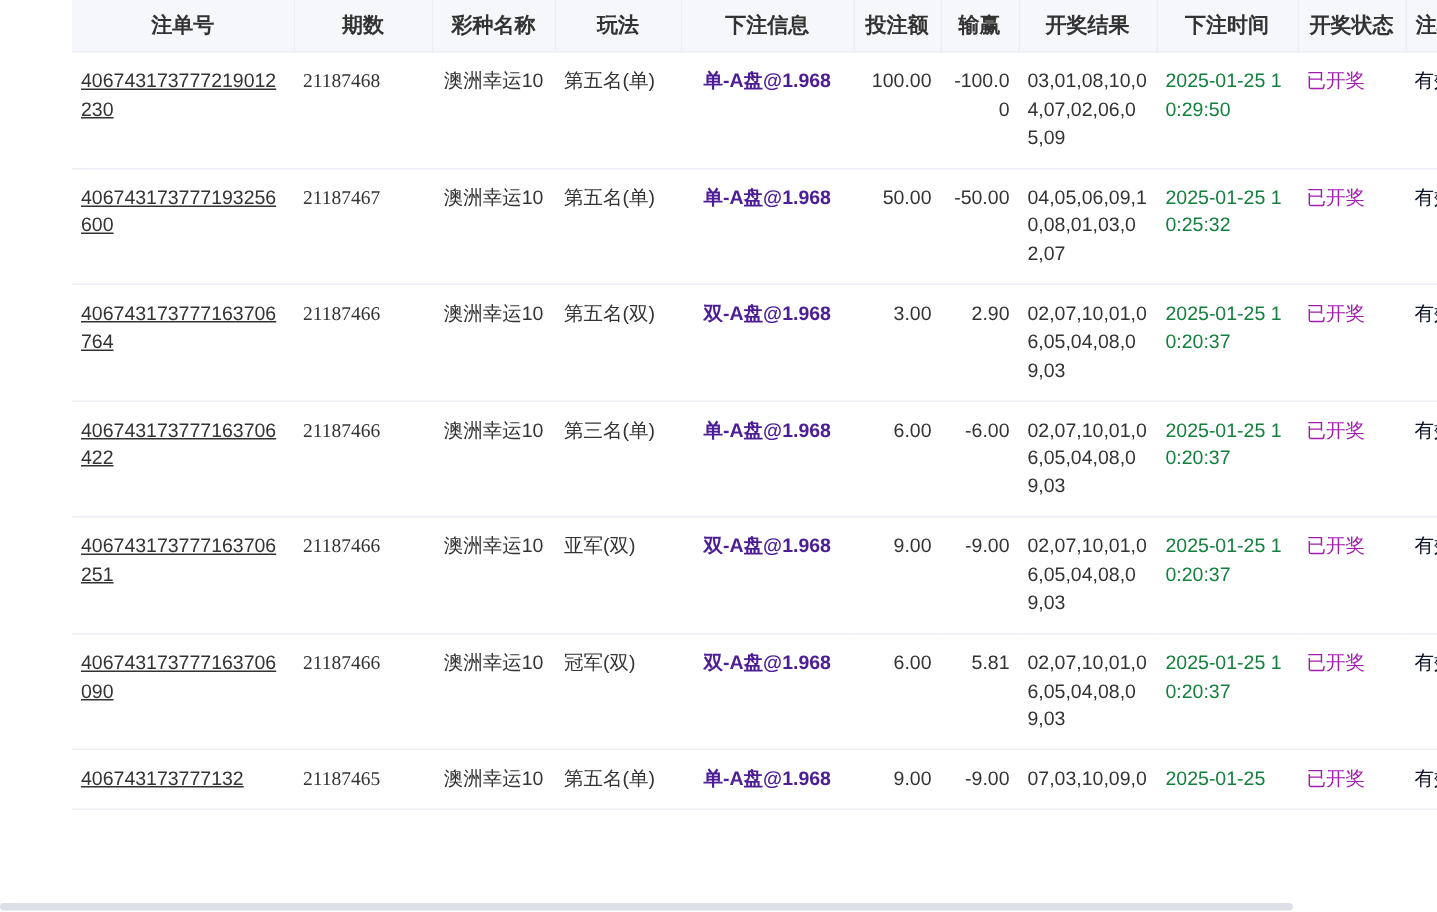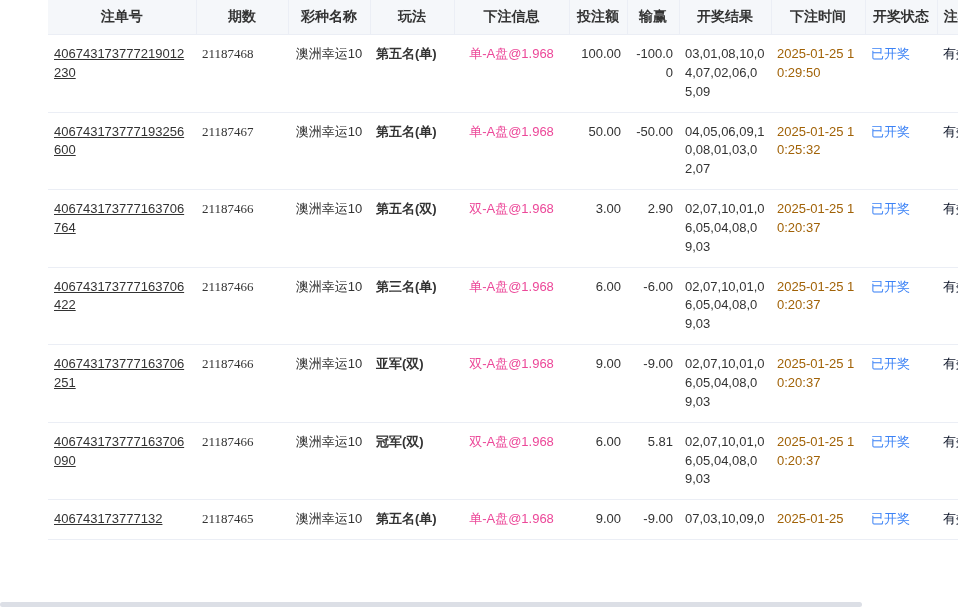--- a/index.html
+++ b/index.html
@@ -46,27 +46,27 @@
     padding: 10px 6px;
     border-bottom: 1px solid #ebeef5;
     font-size: 13px;
     vertical-align: top;
     word-break: break-all;
     line-height: 1.45;
   }
   .c-orderno { color: #333333; text-align: left; text-decoration: underline; }
   .c-issue   { color: #333333; text-align: left; font-family: Liberation Serif, serif; }
   .c-game    { color: #333333; text-align: center; }
-  .c-play    { color: #333333; text-align: left; font-weight: bold; }
-  .c-betinfo { color: #ec4899; text-align: center; }
+  .c-play    { color: #333333; text-align: left; }
+  .c-betinfo { color: #4c1d95; text-align: center; font-weight: bold; }
   .c-amount  { color: #333333; text-align: right; padding-right: 10px; }
   .c-profit  { color: #333333; text-align: right; padding-right: 10px; }
   .c-result  { color: #333333; text-align: left; }
-  .c-time    { color: #a16207; text-align: left; }
-  .c-status  { color: #3b82f6; text-align: left; }
+  .c-time    { color: #15803d; text-align: left; }
+  .c-status  { color: #a21caf; text-align: left; }
   .c-valid   { color: #0f172a; text-align: left; }
 
   col.w-orderno { width: 148px; }
   col.w-issue   { width: 92px; }
   col.w-game    { width: 82px; }
   col.w-play    { width: 84px; }
   col.w-betinfo { width: 115px; }
   col.w-amount  { width: 58px; }
   col.w-profit  { width: 52px; }
   col.w-result  { width: 92px; }

